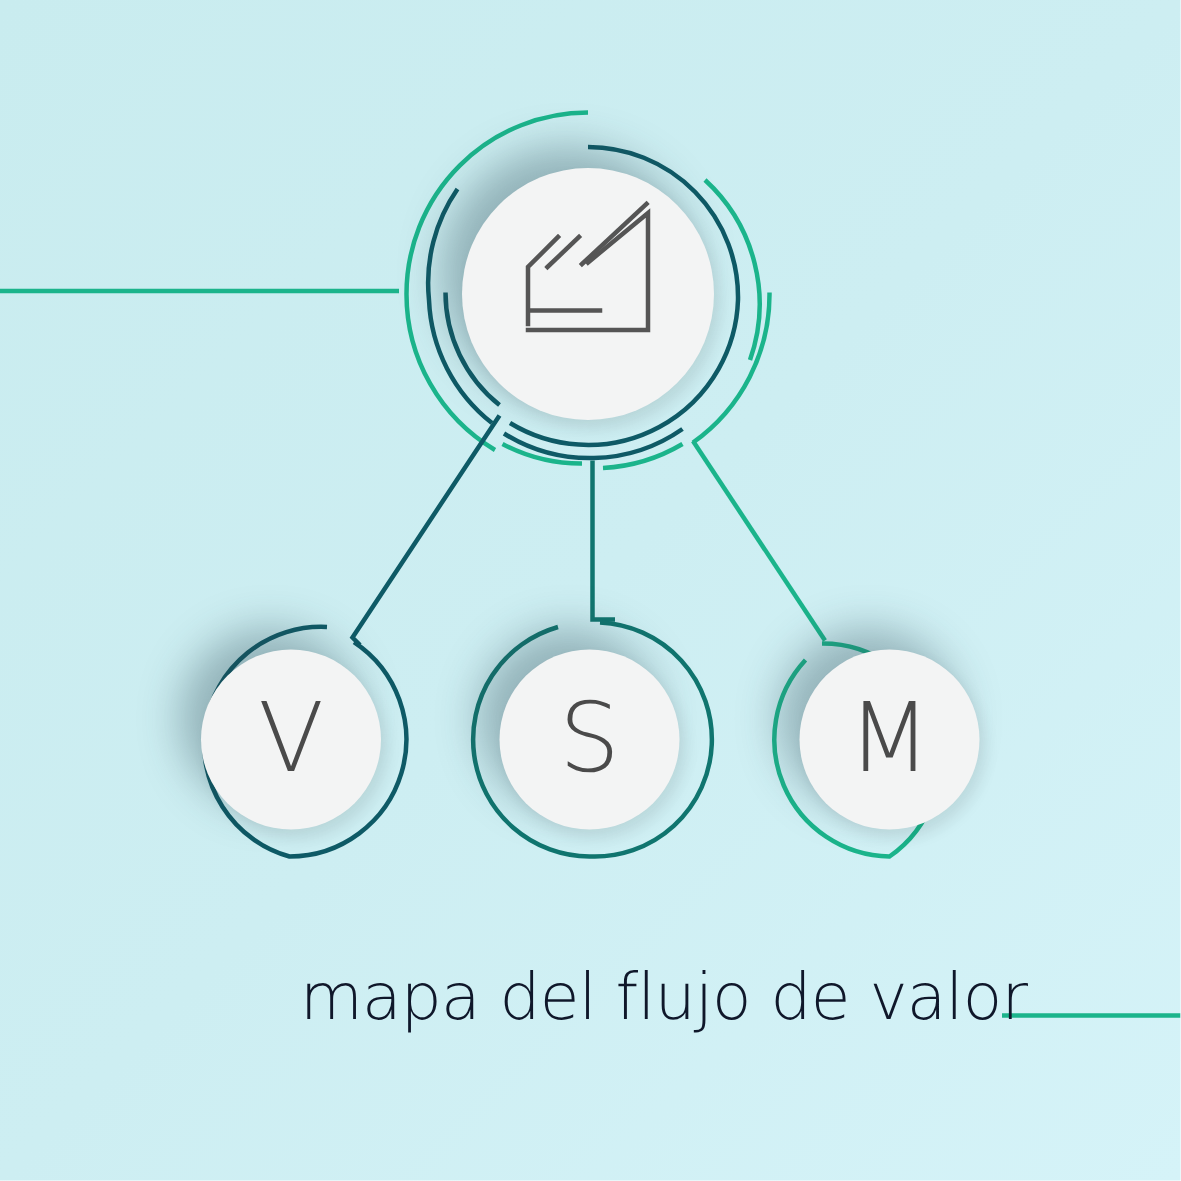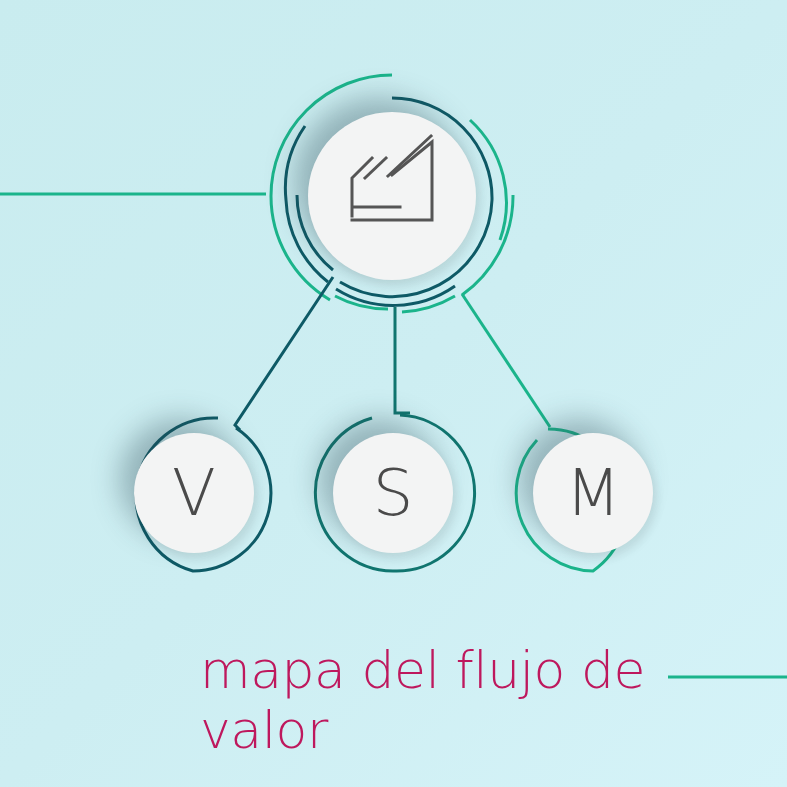--- a/index.html
+++ b/index.html
@@ -4,21 +4,21 @@
 <style>
   html,body{margin:0;padding:0;}
   body{width:787px;height:787px;overflow:hidden;position:relative;
     background:linear-gradient(135deg,#c9ecef 0%,#cdeef2 50%,#d5f3f8 100%);
     font-family:"DejaVu Sans",sans-serif;}
   svg.diagram{position:absolute;left:0;top:0;}
   .disk{position:absolute;border-radius:50%;background:#f3f4f4;
     box-shadow:-14px -14px 28px rgba(40,70,80,0.35), 4px 6px 10px rgba(0,0,0,0.08);}
   .letter{position:absolute;display:flex;align-items:center;justify-content:center;
     color:#4a4a4a;font-family:"DejaVu Sans",sans-serif;font-weight:200;}
-  .tagline{position:absolute;left:200px;top:640px;font-size:52px;color:#be185d;
+  .tagline{position:absolute;left:200px;top:640px;font-size:43px;color:#0f172a;
     font-family:"DejaVu Sans",sans-serif;font-weight:200;letter-spacing:-0.5px;
     -webkit-text-stroke:0;}
 </style>
 </head>
 <body>
 
 <svg class="diagram" width="787" height="787" viewBox="0 0 787 787">
 
   <line x1="0" y1="194" x2="266" y2="194" stroke="#1bb48b" stroke-width="3"></line>
 

